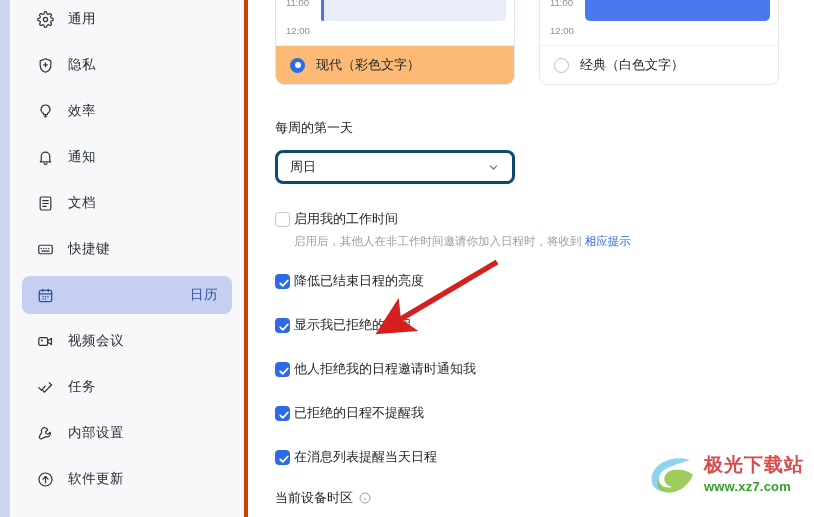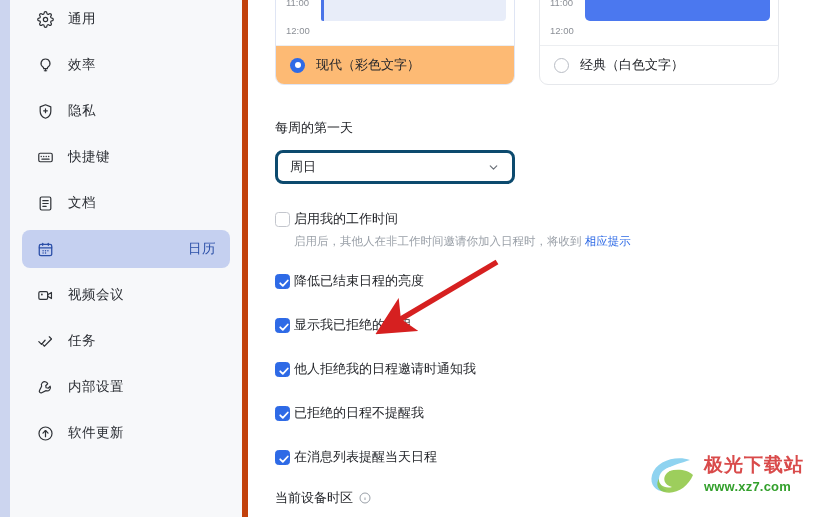--- a/index.html
+++ b/index.html
@@ -18,21 +18,21 @@
     width: 10px; height: 517px;
     background: #ccd5ef;
     flex: 0 0 10px;
   }
 
   
   .sidebar {
     width: 238px; flex: 0 0 238px;
     height: 517px;
     background: #f7f8fa;
-    border-right: 6px solid #c2410c;
+    border-right: 4px solid #c2410c;
     position: relative;
     padding-top: 0;
   }
   .nav-list { position: relative; padding: 0 12px; }
   .nav-item {
     display: flex;
     align-items: center;
     gap: 14px;
     height: 38px;
     padding: 0 14px;
@@ -228,60 +228,69 @@
             <svg width="17" height="17" viewBox="0 0 24 24" fill="none" stroke="currentColor" stroke-width="1.7">
               <circle cx="12" cy="12" r="3"></circle>
               <path d="M19.4 15a1.65 1.65 0 0 0 .33 1.82l.06.06a2 2 0 1 1-2.83 2.83l-.06-.06a1.65 1.65 0 0 0-1.82-.33 1.65 1.65 0 0 0-1 1.51V21a2 2 0 1 1-4 0v-.09A1.65 1.65 0 0 0 9 19.4a1.65 1.65 0 0 0-1.82.33l-.06.06a2 2 0 1 1-2.83-2.83l.06-.06a1.65 1.65 0 0 0 .33-1.82 1.65 1.65 0 0 0-1.51-1H3a2 2 0 1 1 0-4h.09A1.65 1.65 0 0 0 4.6 9a1.65 1.65 0 0 0-.33-1.82l-.06-.06a2 2 0 1 1 2.83-2.83l.06.06A1.65 1.65 0 0 0 9 4.6a1.65 1.65 0 0 0 1-1.51V3a2 2 0 1 1 4 0v.09a1.65 1.65 0 0 0 1 1.51 1.65 1.65 0 0 0 1.82-.33l.06-.06a2 2 0 1 1 2.83 2.83l-.06.06A1.65 1.65 0 0 0 19.4 9V9a1.65 1.65 0 0 0 1.51 1H21a2 2 0 1 1 0 4h-.09a1.65 1.65 0 0 0-1.51 1z"></path>
             </svg>
           </span>
           <span class="nav-label">通用</span>
         </div>
         <div class="nav-item">
           <span class="ico">
             <svg width="17" height="17" viewBox="0 0 24 24" fill="none" stroke="currentColor" stroke-width="1.7" stroke-linecap="round" stroke-linejoin="round">
+              <path d="M12 2.5 4.5 5.5v6c0 4.6 3.2 8.5 7.5 10 4.3-1.5 7.5-5.4 7.5-10v-6L12 2.5z"></path>
+              <line x1="12" y1="8.4" x2="12" y2="13.6"></line>
+              <line x1="9.4" y1="11" x2="14.6" y2="11"></line>
+            </svg>
+          </span>
+          <span class="nav-label">隐私</span>
+        </div>
+        <div class="nav-item">
+          <span class="ico">
+            <svg width="17" height="17" viewBox="0 0 24 24" fill="none" stroke="currentColor" stroke-width="1.7" stroke-linecap="round" stroke-linejoin="round">
               <path d="M12 2.8a6.2 6.2 0 0 0-3.6 11.3c.6.45 1 1.1 1 1.85v.55h5.2v-.55c0-.75.4-1.4 1-1.85A6.2 6.2 0 0 0 12 2.8z"></path>
               <line x1="10.4" y1="19.4" x2="13.6" y2="19.4"></line>
               <line x1="12" y1="16.5" x2="12" y2="19.4"></line>
             </svg>
           </span>
           <span class="nav-label">效率</span>
         </div>
         <div class="nav-item">
           <span class="ico">
             <svg width="17" height="17" viewBox="0 0 24 24" fill="none" stroke="currentColor" stroke-width="1.7" stroke-linecap="round" stroke-linejoin="round">
-              <path d="M12 2.5 4.5 5.5v6c0 4.6 3.2 8.5 7.5 10 4.3-1.5 7.5-5.4 7.5-10v-6L12 2.5z"></path>
-              <line x1="12" y1="8.4" x2="12" y2="13.6"></line>
-              <line x1="9.4" y1="11" x2="14.6" y2="11"></line>
-            </svg>
-          </span>
-          <span class="nav-label">隐私</span>
+              <path d="M18 16.2V10.5a6 6 0 1 0-12 0v5.7l-1.4 2.1h14.8L18 16.2z"></path>
+              <path d="M10 20.4a2.2 2.2 0 0 0 4 0"></path>
+            </svg>
+          </span>
+          <span class="nav-label">通知</span>
+        </div>
+        <div class="nav-item">
+          <span class="ico">
+            <svg width="17" height="17" viewBox="0 0 24 24" fill="none" stroke="currentColor" stroke-width="1.7" stroke-linecap="round" stroke-linejoin="round">
+              <rect x="4.5" y="2.8" width="15" height="18.4" rx="2"></rect>
+              <line x1="8.2" y1="8" x2="15.8" y2="8"></line>
+              <line x1="8.2" y1="12" x2="15.8" y2="12"></line>
+              <line x1="8.2" y1="16" x2="13" y2="16"></line>
+            </svg>
+          </span>
+          <span class="nav-label">文档</span>
         </div>
         <div class="nav-item">
           <span class="ico">
             <svg width="17" height="17" viewBox="0 0 24 24" fill="none" stroke="currentColor" stroke-width="1.7" stroke-linejoin="round">
               <rect x="2.5" y="6" width="19" height="12" rx="2"></rect>
               <line x1="6" y1="10.5" x2="6.01" y2="10.5" stroke-width="2" stroke-linecap="round"></line>
               <line x1="9.5" y1="10.5" x2="9.51" y2="10.5" stroke-width="2" stroke-linecap="round"></line>
               <line x1="13" y1="10.5" x2="13.01" y2="10.5" stroke-width="2" stroke-linecap="round"></line>
               <line x1="16.5" y1="10.5" x2="16.51" y2="10.5" stroke-width="2" stroke-linecap="round"></line>
               <line x1="7" y1="14.3" x2="17" y2="14.3" stroke-width="1.8" stroke-linecap="round"></line>
             </svg>
           </span>
           <span class="nav-label">快捷键</span>
-        </div>
-        <div class="nav-item">
-          <span class="ico">
-            <svg width="17" height="17" viewBox="0 0 24 24" fill="none" stroke="currentColor" stroke-width="1.7" stroke-linecap="round" stroke-linejoin="round">
-              <rect x="4.5" y="2.8" width="15" height="18.4" rx="2"></rect>
-              <line x1="8.2" y1="8" x2="15.8" y2="8"></line>
-              <line x1="8.2" y1="12" x2="15.8" y2="12"></line>
-              <line x1="8.2" y1="16" x2="13" y2="16"></line>
-            </svg>
-          </span>
-          <span class="nav-label">文档</span>
         </div>
         <div class="nav-item active">
           <span class="ico">
             <svg width="17" height="17" viewBox="0 0 24 24" fill="none" stroke="currentColor" stroke-width="1.8" stroke-linecap="round" stroke-linejoin="round">
               <rect x="3.2" y="4.8" width="17.6" height="16" rx="2.4"></rect>
               <line x1="3.2" y1="9.6" x2="20.8" y2="9.6"></line>
               <line x1="8" y1="3.2" x2="8" y2="6"></line>
               <line x1="16" y1="3.2" x2="16" y2="6"></line>
               <circle cx="8.6" cy="13.6" r="1.05" fill="currentColor" stroke="none"></circle>
               <circle cx="12" cy="13.6" r="1.05" fill="currentColor" stroke="none"></circle>

